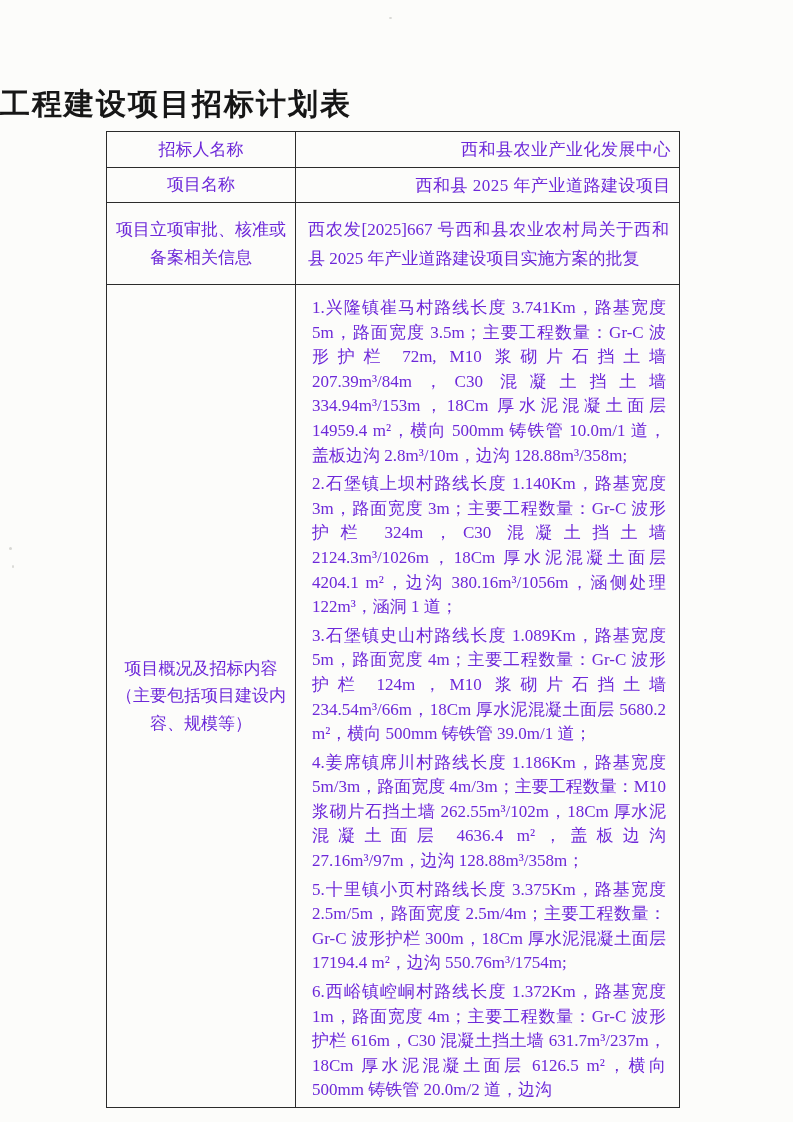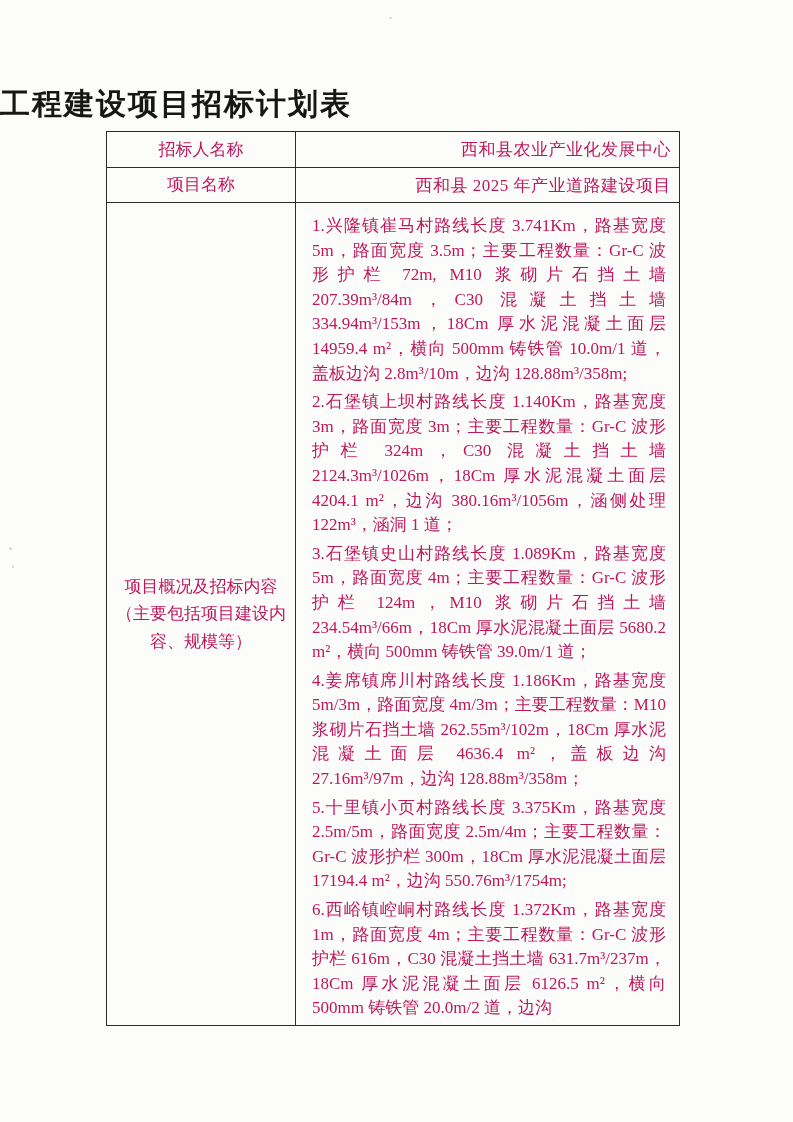--- a/index.html
+++ b/index.html
@@ -32,21 +32,21 @@
     position: absolute;
     left: 106px;
     top: 131px;
     width: 573px;
     border-collapse: collapse;
     table-layout: fixed;
   }
   .bid-table td {
     border: 1.6px solid #2b2b2b;
     font-size: 17px;
-    color: #be185d;
+    color: #6d28d9;
     box-sizing: border-box;
   }
   td.cell-label {
     text-align: center;
     vertical-align: middle;
     padding: 2px 8px;
     line-height: 1.6;
   }
   td.cell-center {
     text-align: right;
@@ -96,20 +96,24 @@
     </colgroup>
     <tbody>
       <tr style="height:36px;">
         <td class="cell-label">招标人名称</td>
         <td class="cell-center">西和县农业产业化发展中心</td>
       </tr>
       <tr style="height:35px;">
         <td class="cell-label">项目名称</td>
         <td class="cell-center">西和县 2025 年产业道路建设项目</td>
       </tr>
+      <tr style="height:82px;">
+        <td class="cell-label">项目立项审批、核准或备案相关信息</td>
+        <td class="cell-approval">西农发[2025]667 号西和县农业农村局关于西和县 2025 年产业道路建设项目实施方案的批复</td>
+      </tr>
       <tr style="height:684px;">
         <td class="cell-label">项目概况及招标内容（主要包括项目建设内容、规模等）</td>
         <td class="cell-body">
             <div class="para">1.兴隆镇崔马村路线长度 3.741Km，路基宽度 5m，路面宽度 3.5m；主要工程数量：Gr-C 波形护栏 72m, M10 浆砌片石挡土墙 207.39m³/84m，C30 混凝土挡土墙 334.94m³/153m，18Cm 厚水泥混凝土面层 14959.4 m²，横向 500mm 铸铁管 10.0m/1 道，盖板边沟 2.8m³/10m，边沟 128.88m³/358m;</div>
             <div class="para">2.石堡镇上坝村路线长度 1.140Km，路基宽度 3m，路面宽度 3m；主要工程数量：Gr-C 波形护栏 324m，C30 混凝土挡土墙 2124.3m³/1026m，18Cm 厚水泥混凝土面层 4204.1 m²，边沟 380.16m³/1056m，涵侧处理 122m³，涵洞 1 道；</div>
             <div class="para">3.石堡镇史山村路线长度 1.089Km，路基宽度 5m，路面宽度 4m；主要工程数量：Gr-C 波形护栏 124m，M10 浆砌片石挡土墙 234.54m³/66m，18Cm 厚水泥混凝土面层 5680.2 m²，横向 500mm 铸铁管 39.0m/1 道；</div>
             <div class="para">4.姜席镇席川村路线长度 1.186Km，路基宽度 5m/3m，路面宽度 4m/3m；主要工程数量：M10 浆砌片石挡土墙 262.55m³/102m，18Cm 厚水泥混凝土面层 4636.4 m²，盖板边沟 27.16m³/97m，边沟 128.88m³/358m；</div>
             <div class="para">5.十里镇小页村路线长度 3.375Km，路基宽度 2.5m/5m，路面宽度 2.5m/4m；主要工程数量：Gr-C 波形护栏 300m，18Cm 厚水泥混凝土面层 17194.4 m²，边沟 550.76m³/1754m;</div>
             <div class="para">6.西峪镇崆峒村路线长度 1.372Km，路基宽度 1m，路面宽度 4m；主要工程数量：Gr-C 波形护栏 616m，C30 混凝土挡土墙 631.7m³/237m，18Cm 厚水泥混凝土面层 6126.5 m²，横向 500mm 铸铁管 20.0m/2 道，边沟</div>
           </td>

